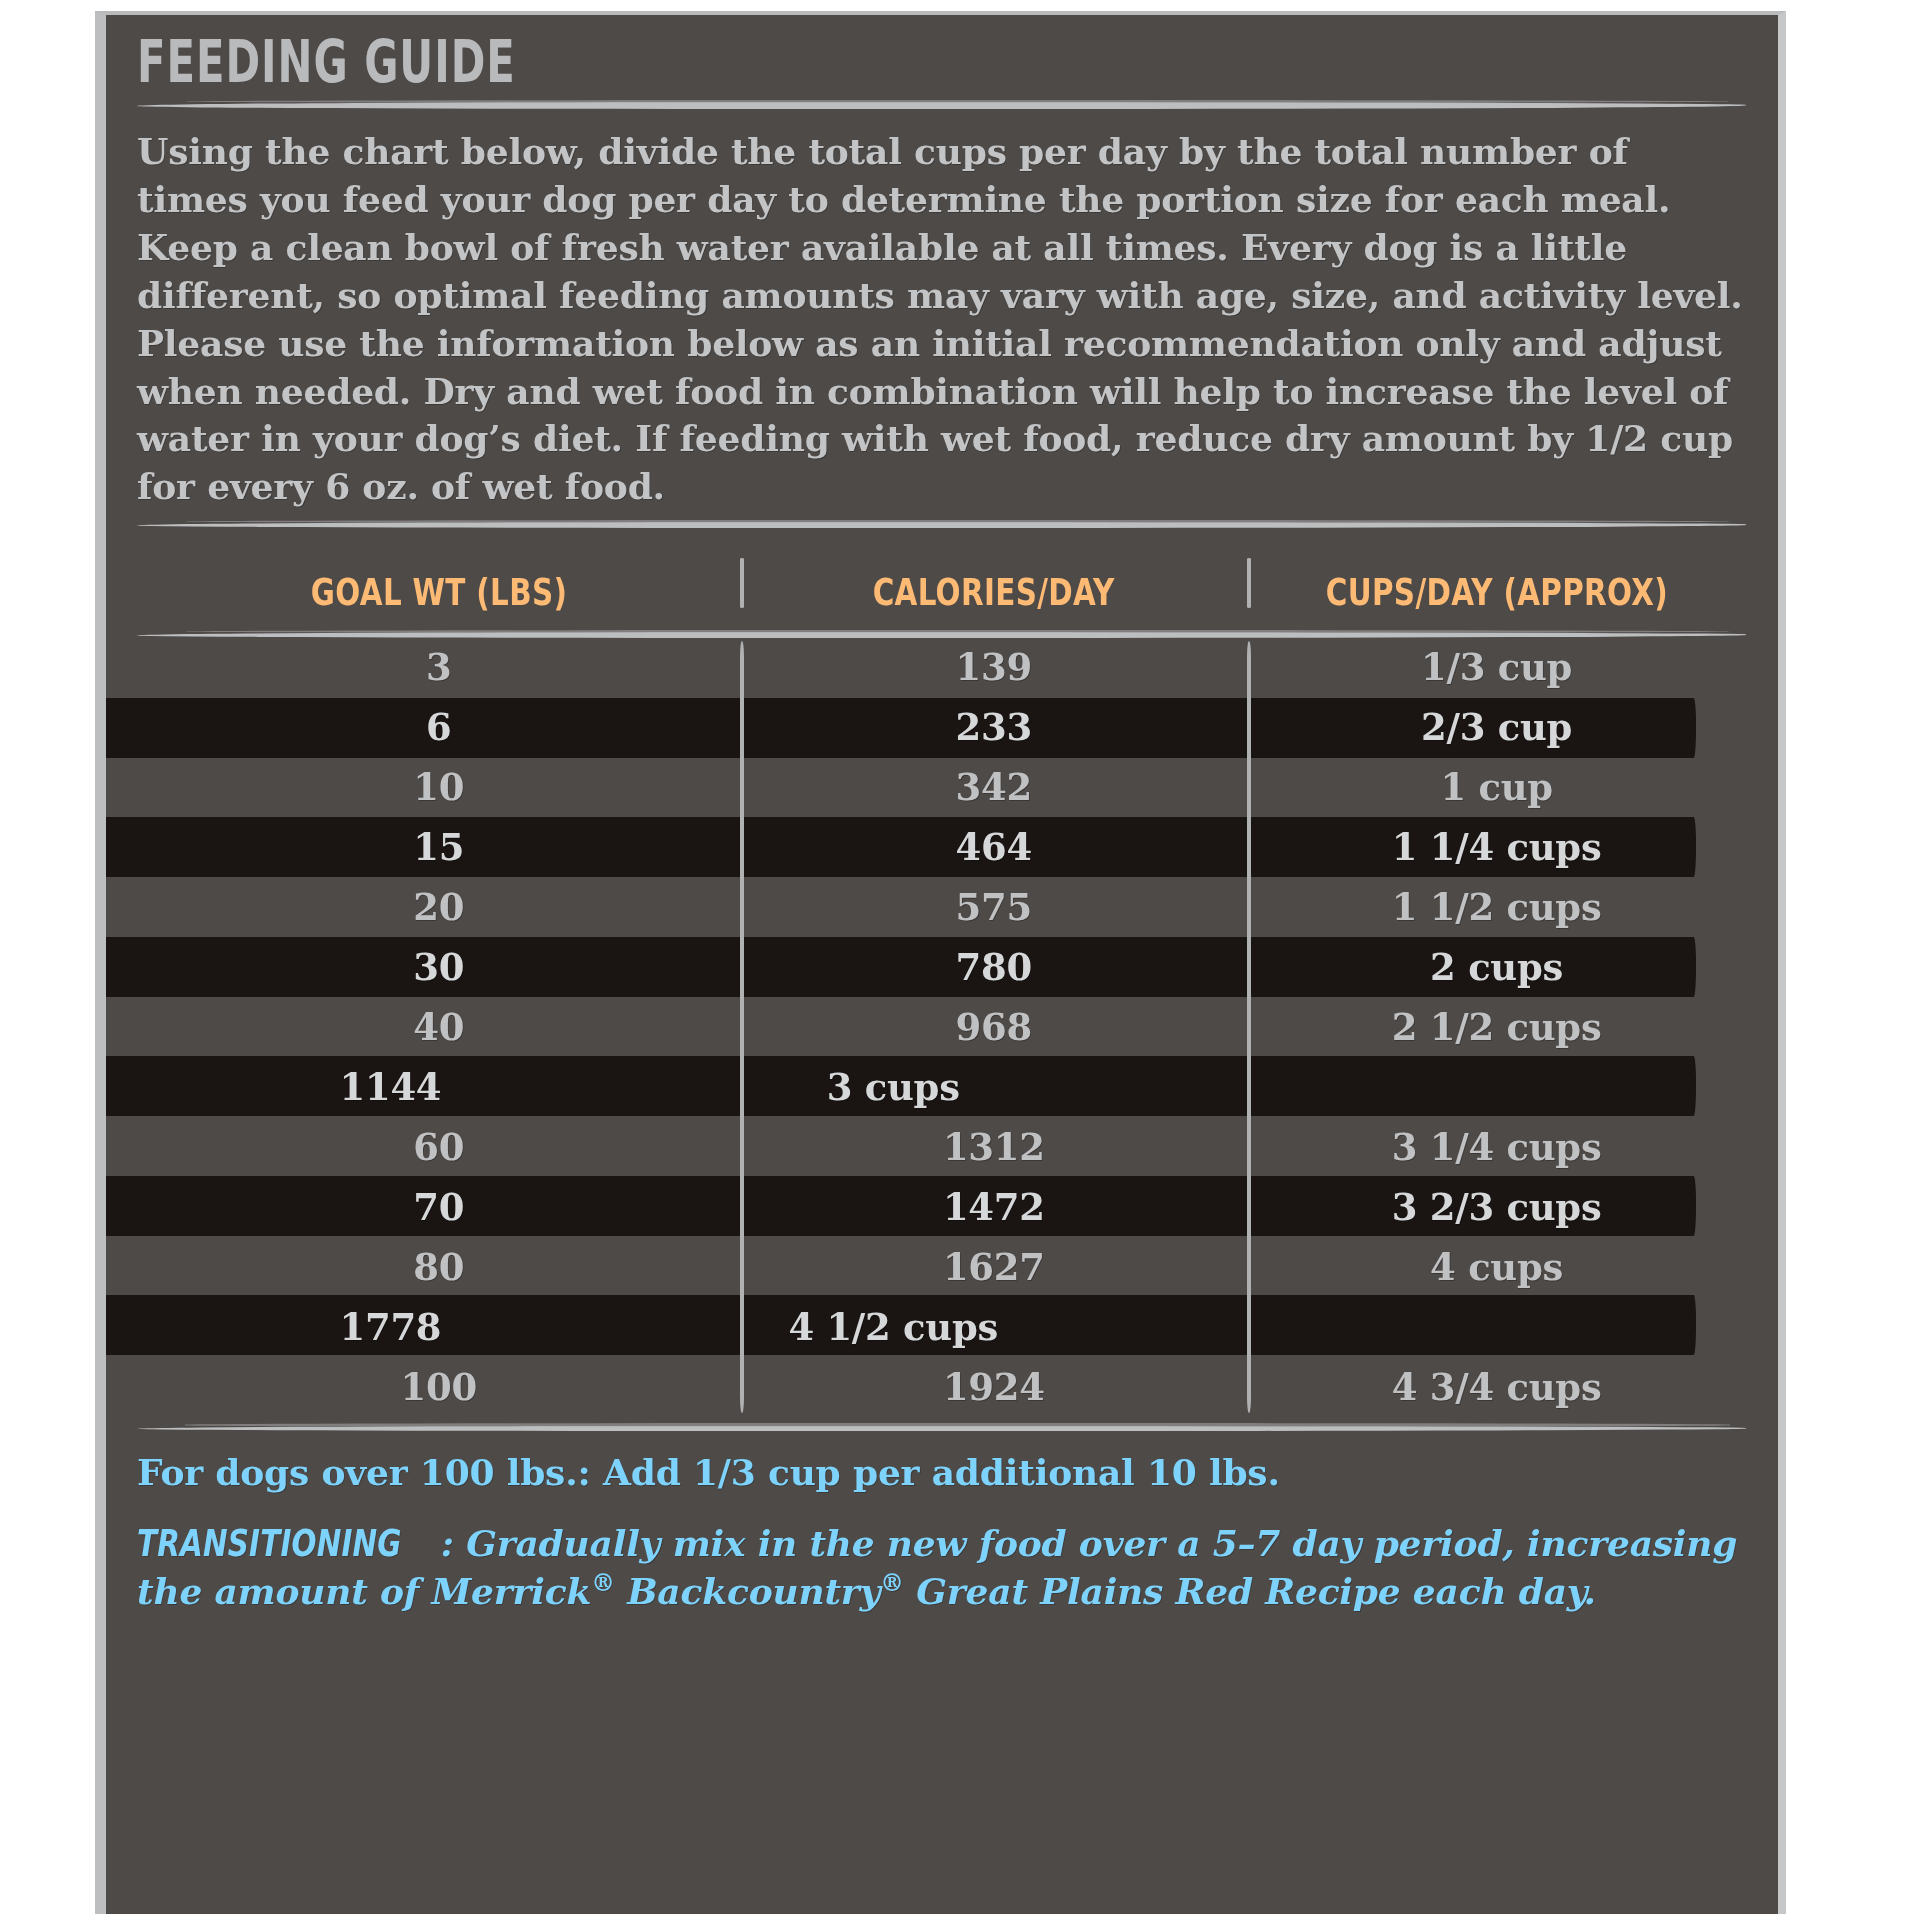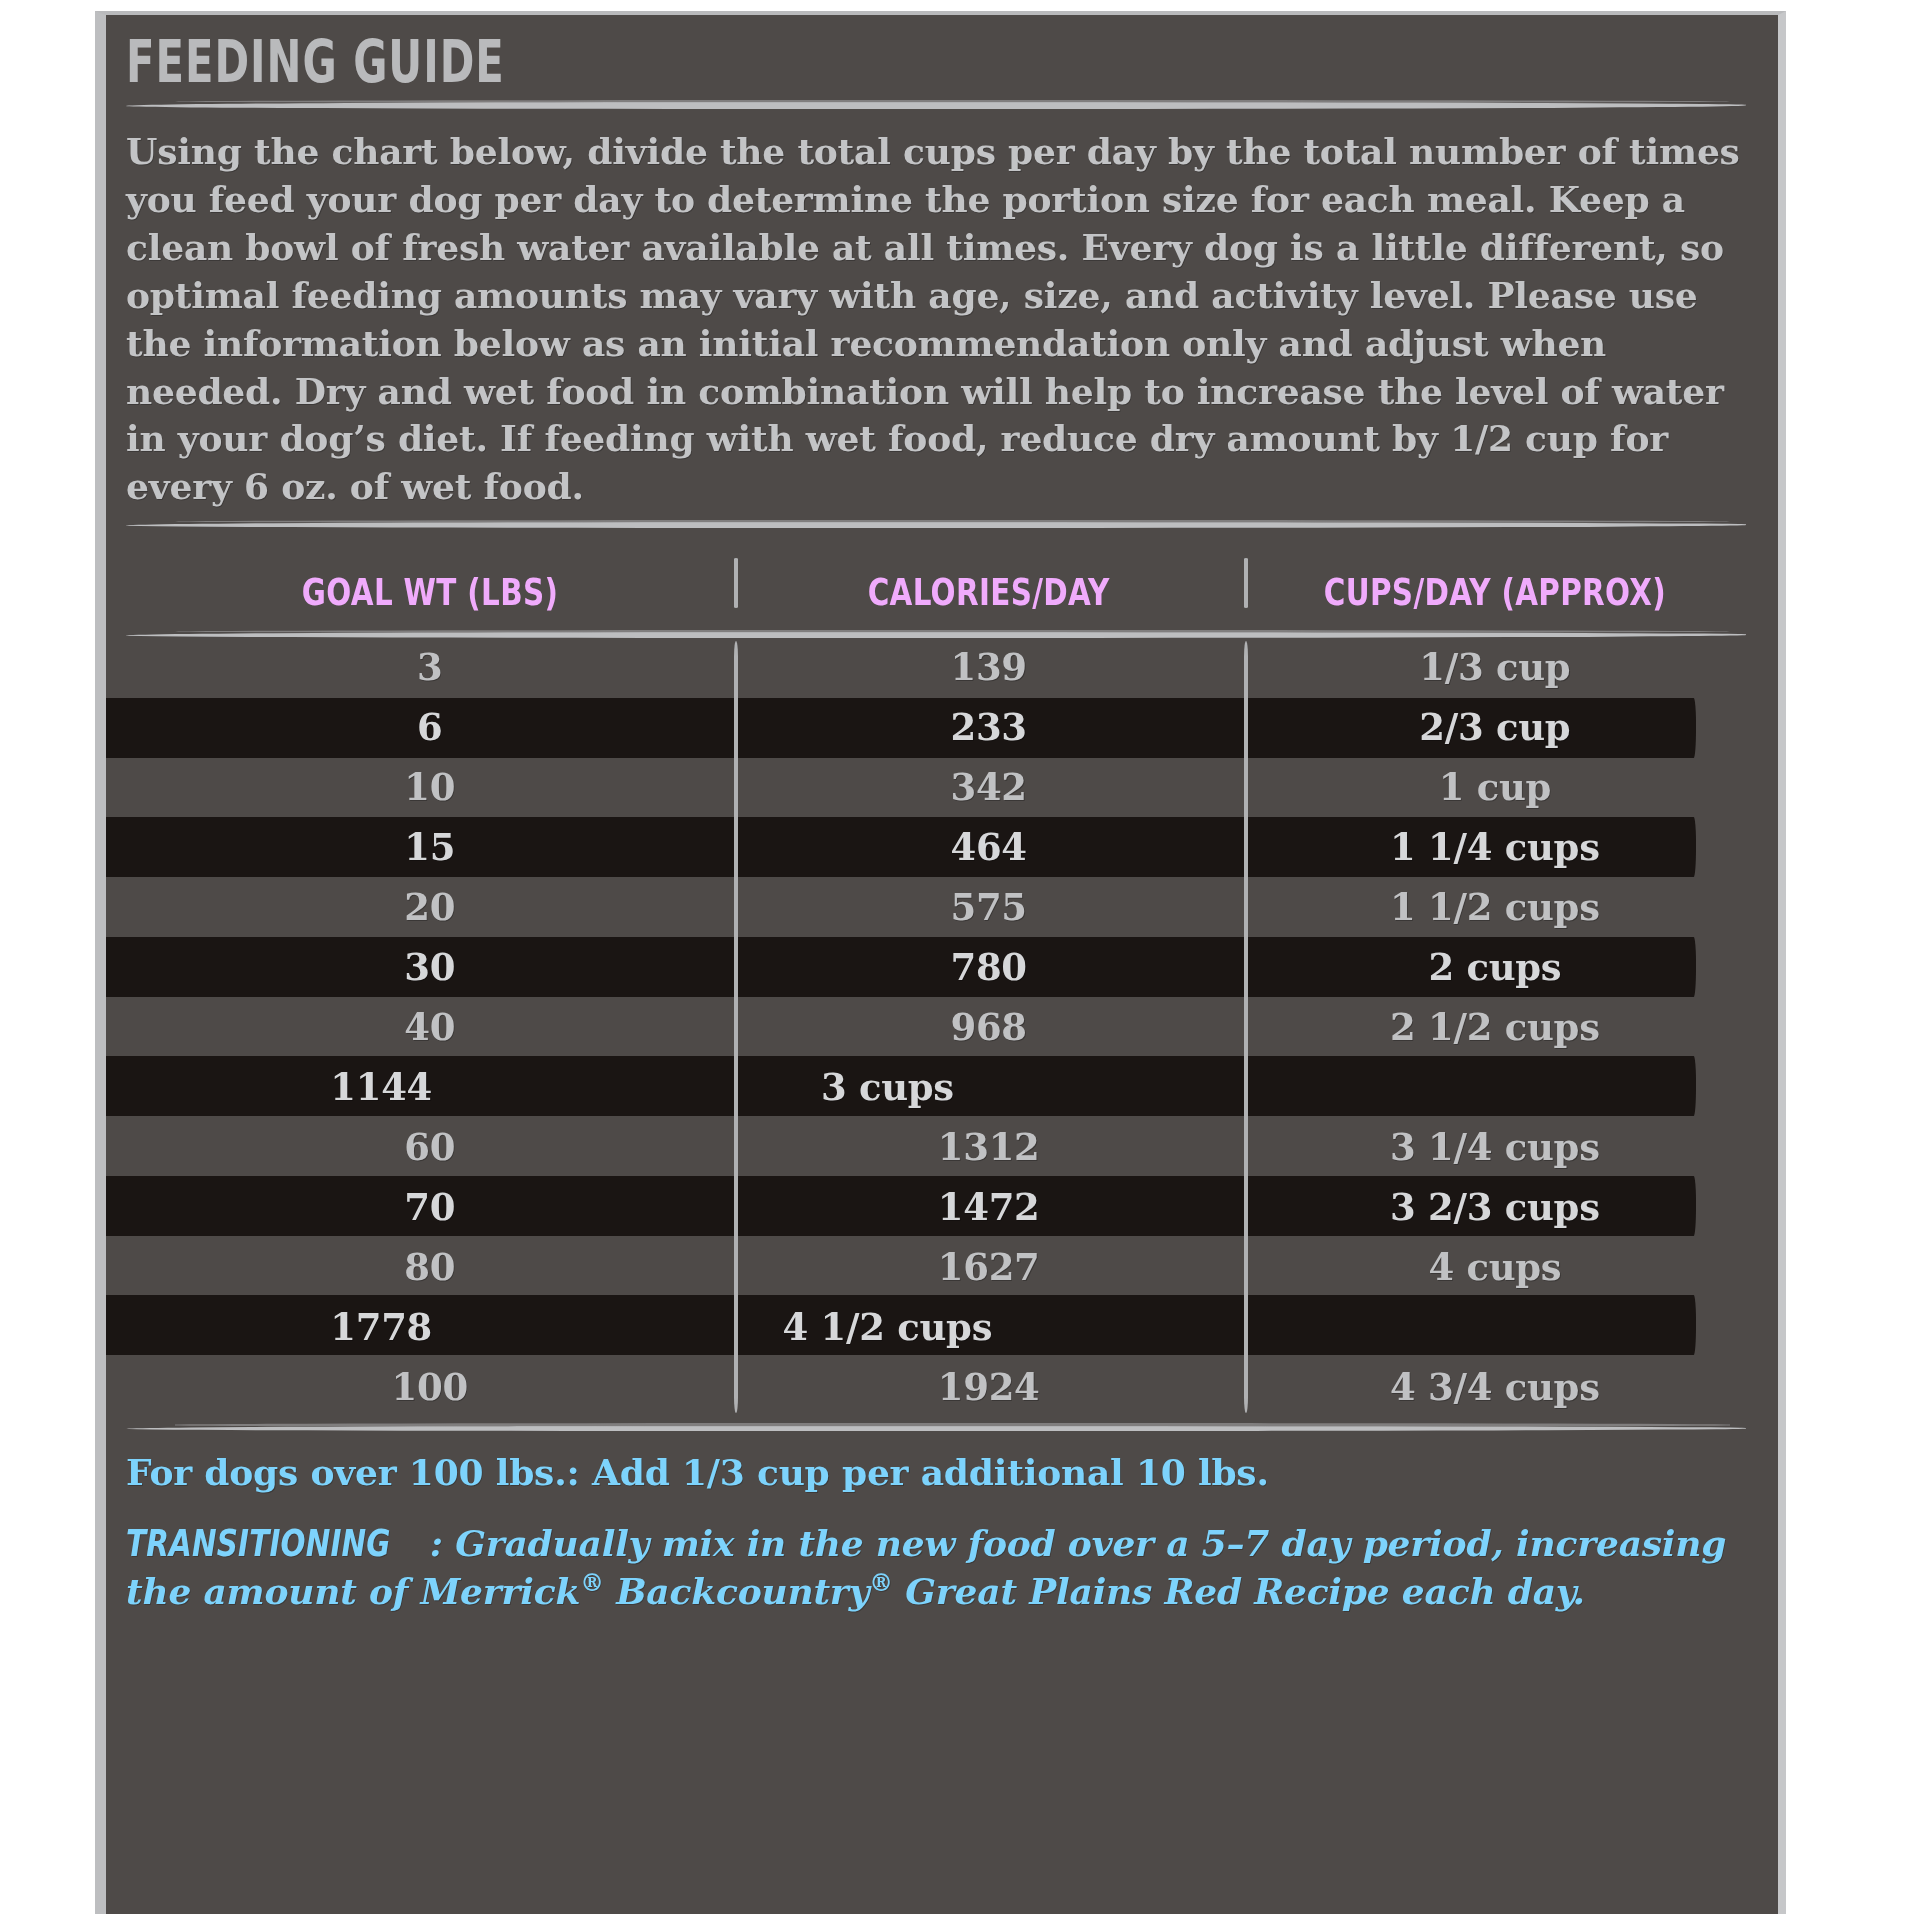--- a/index.html
+++ b/index.html
@@ -25,21 +25,21 @@
     border-right: 8px solid #c6c7c9;
     border-top: 4.8px solid #b9babc;
     box-sizing: border-box;
     overflow: hidden;
   }
 
   .inner {
     position: relative;
     width: 100%;
     height: 100%;
-    padding: 0 32px 0 20px;
+    padding: 0 32px 0 31px;
     box-sizing: border-box;
   }
 
   
   .title {
     font-family: "DejaVu Sans Condensed", "Liberation Sans Narrow", "Liberation Sans", sans-serif;
     font-weight: bold;
     font-size: 58px;
     letter-spacing: 1.2px;
     color: #b9babc;
@@ -93,21 +93,21 @@
     display: flex;
     align-items: flex-end;
     height: 77px;
     position: relative;
   }
   .th {
     font-family: "DejaVu Sans Condensed", "Liberation Sans Narrow", "Liberation Sans", sans-serif;
     font-weight: bold;
     font-size: 38px;
     letter-spacing: 0.4px;
-    color: #f0abfc;
+    color: #fdba74;
     text-align: center;
     line-height: 1;
     padding-bottom: 9.6px;
   }
   .th span {
     display: inline-block;
     transform: scaleX(0.86);
   }
   .c1 { width: 37.5%; }
   .c2 { width: 31.5%; }

